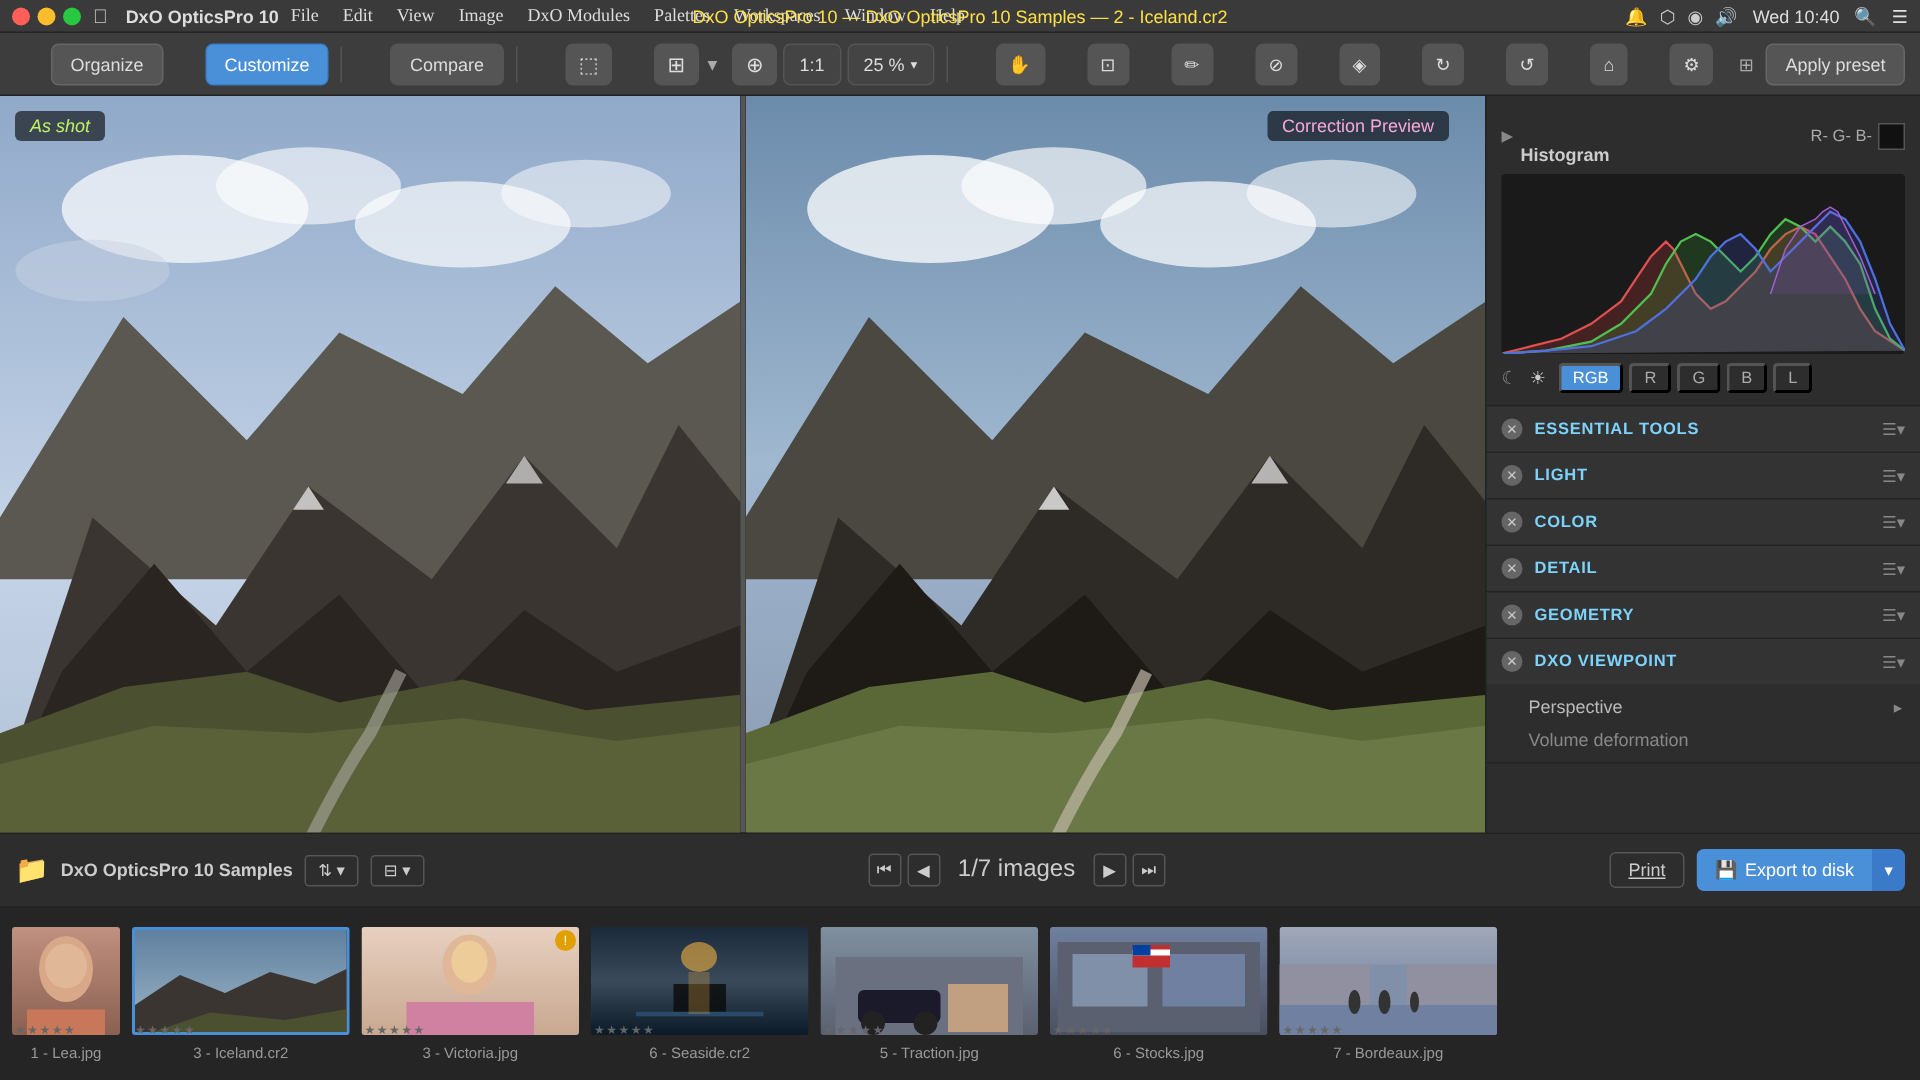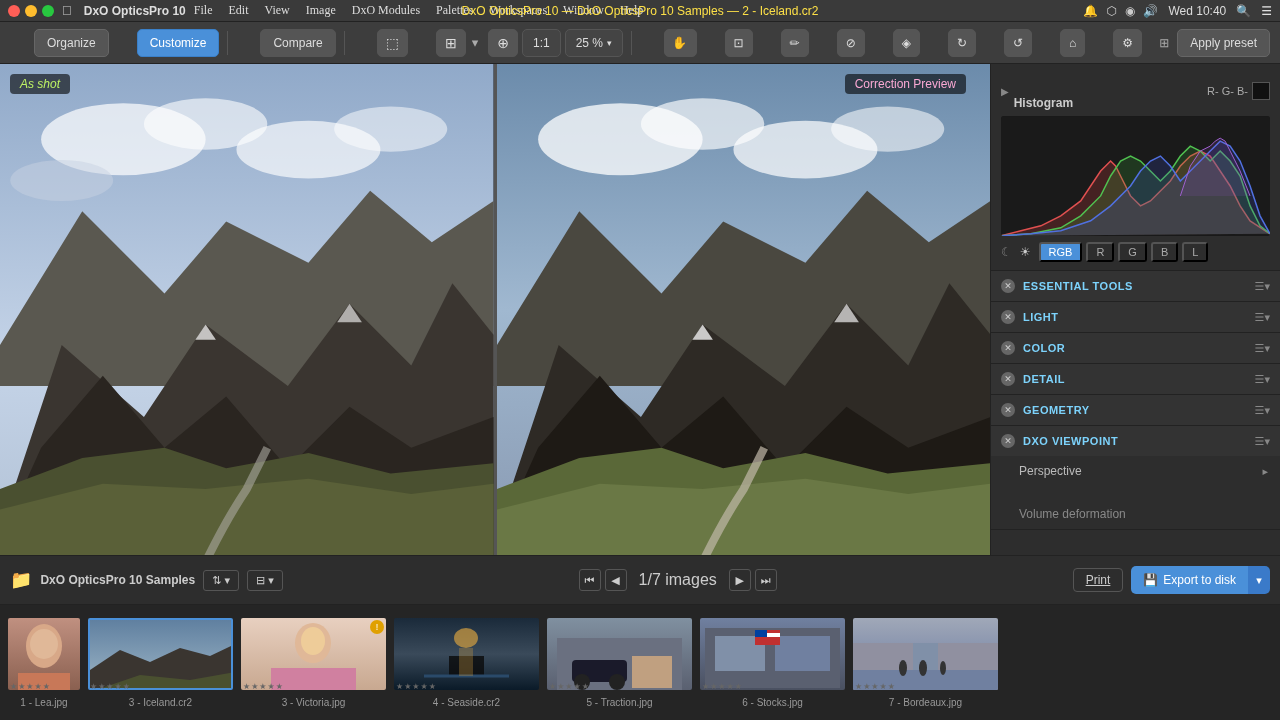--- a/index.html
+++ b/index.html
@@ -355,21 +355,20 @@
     .perspective-label {
       font-size: 12px;
       color: #bbb;
     }
     .perspective-arrow {
       font-size: 11px;
       color: #888;
     }
     .volume-row {
       padding: 4px 12px 8px 28px;
-      margin-top: 21px;
     }
     .volume-label {
       font-size: 12px;
       color: #888;
     }
 
     
     .filmstrip-bar {
       height: 50px;
       background: #2d2d2d;
@@ -939,21 +938,21 @@
         <rect x="65" y="30" width="14" height="28" fill="#d4a040" opacity="0.3"></rect>
       </svg>
       <div class="thumb-stars">
         <span class="star">★</span>
         <span class="star">★</span>
         <span class="star">★</span>
         <span class="star">★</span>
         <span class="star">★</span>
       </div>
     </div>
-    <span class="thumb-label">4 - Seaside.cr2</span>
+    <span class="thumb-label">6 - Seaside.cr2</span>
   </div>
 
   <div class="thumb-item">
     <div class="thumb-img">
       <svg width="145" height="72" style="border-radius:2px;">
         <defs>
           <linearGradient id="trac1" x1="0" y1="0" x2="0" y2="1">
             <stop offset="0%" stop-color="#8090a0"></stop>
             <stop offset="100%" stop-color="#5a6070"></stop>
           </linearGradient>

